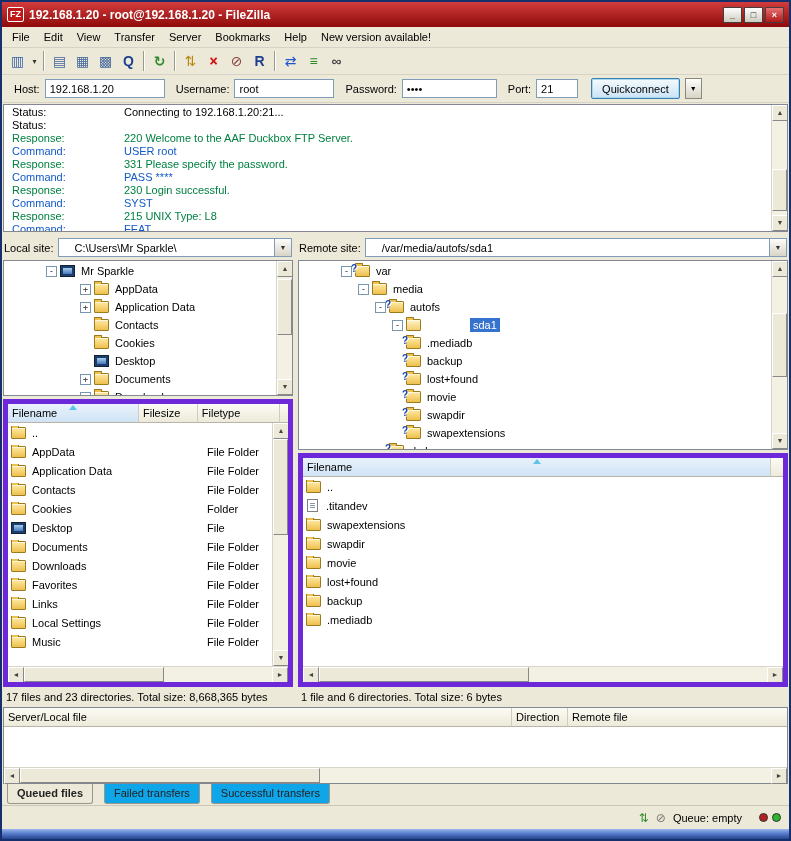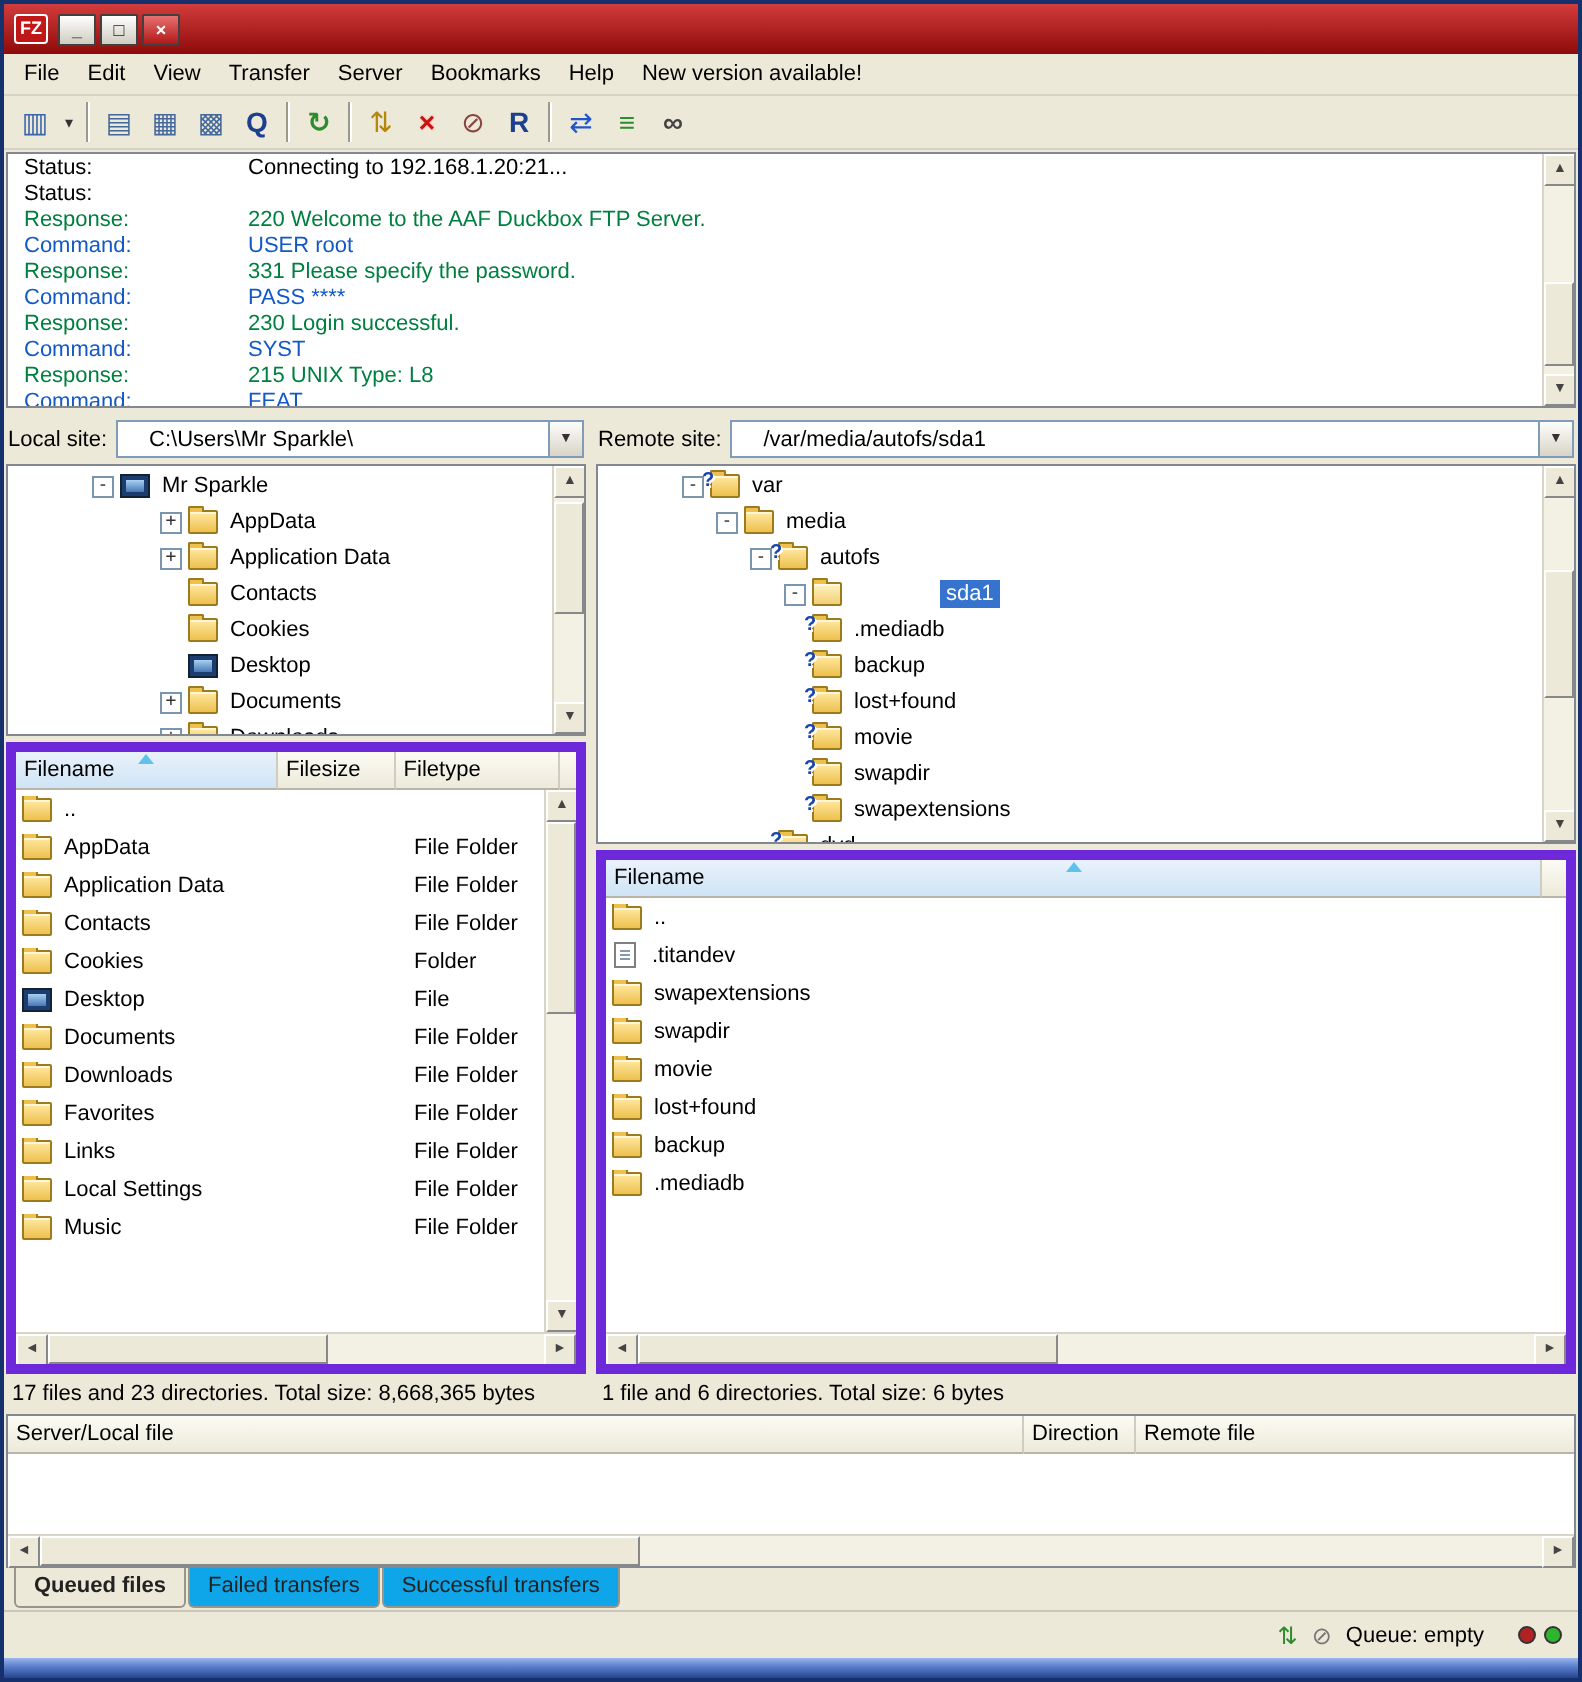--- a/index.html
+++ b/index.html
@@ -110,21 +110,21 @@
   .fname { display: flex; align-items: center; width: 134px; flex: none; }
   .pane.remote .fname { flex: 1; width: auto; }
   .fsize { width: 60px; flex: none; text-align: right; padding-right: 6px; }
   .ftype { width: 84px; flex: none; padding-left: 2px; }
   .ftxt { padding: 1px 2px; margin-left: 3px; }
   .pstatus { height: 20px; flex: none; padding: 4px 3px 0; white-space: nowrap; overflow: hidden; }
   
   .queuebox { height: 77px; flex: none; margin: 0 1px; background: #fff; border: 1px solid #828790; display: flex; flex-direction: column; }
   .qheader { height: 19px; flex: none; display: flex; background: #f0eee0; }
   .qbody { flex: 1; }
-  .tabsrow { height: 21px; flex: none; display: flex; align-items: flex-start; gap: 1px; padding: 0 5px; }
+  .tabsrow { height: 21px; flex: none; display: flex; align-items: flex-start; gap: 11px; padding: 0 5px; }
   .tab { padding: 3px 9px 4px; background: #0ea5e9; border: 1px solid #98968a; border-top: none; border-radius: 0 0 3px 3px; color: #222; }
   .tab.active { background: #ece9d8; font-weight: bold; }
   
   .statusbar { height: 24px; flex: none; display: flex; align-items: center; justify-content: flex-end; gap: 7px;
     padding: 0 8px; border-top: 1px solid #cac6ba; }
   .sbicon { font-size: 12px; }
   .sbicon.green { color: #2e8b2e; }
   .sbicon.gray { color: #777; }
   .ledbox { display: flex; gap: 4px; margin-left: 10px; }
   .led { width: 9px; height: 9px; border-radius: 50%; border: 1px solid #333; }
@@ -132,20 +132,21 @@
   .led.green { background: var(--led-green,#2db52d); }
   .bottomframe { height: 10px; flex: none; background: linear-gradient(180deg,#9cb6ee,#5e82cf 40%,#24448f); }
 </style>
 </head>
 <body>
 
 <div class="window">
 
   <div class="titlebar">
     <span class="fzlogo">FZ</span>
+    <span class="titletext">192.168.1.20 - root@192.168.1.20 - FileZilla</span>
     <span class="wbtns">
       <span class="wbtn">_</span>
       <span class="wbtn">□</span>
       <span class="wbtn close">×</span>
     </span>
   </div>
 
   <div class="menubar">
 
   <span class="mitem">File</span>
@@ -173,20 +174,32 @@
       <span class="tbi" style="color: rgb(184, 134, 11);">⇅</span>
       <span class="tbi circle" style="color: rgb(204, 17, 17);">×</span>
       <span class="tbi" style="color: rgb(138, 68, 68);">⊘</span>
       <span class="tbi bold" style="color: rgb(28, 63, 143);">R</span>
       <span class="tbi sep"></span>
       <span class="tbi" style="color: rgb(34, 85, 204);">⇄</span>
       <span class="tbi bold" style="color: rgb(46, 139, 46);">≡</span>
       <span class="tbi bold" style="color: rgb(68, 68, 68);">∞</span>
     </div>
 
+  <div class="qcbar">
+    <span class="qlabel">Host:</span>
+    <input style="width: 120px;" value="192.168.1.20">
+    <span class="qlabel">Username:</span>
+    <input style="width: 100px;" value="root">
+    <span class="qlabel">Password:</span>
+    <input style="width: 95px;" value="••••">
+    <span class="qlabel">Port:</span>
+    <input style="width: 42px;" value="21">
+    <button class="qcbtn">Quickconnect</button>
+    <span class="qcdrop">▼</span>
+  </div>
 
   <div class="logpane">
     <div class="loglines">
 
     <div class="logline st">
         <span class="loglabel">Status:</span>
           <span class="logtext">Connecting to 192.168.1.20:21...</span>
       </div>
         <div class="logline st">
         <span class="loglabel">Status:</span>

